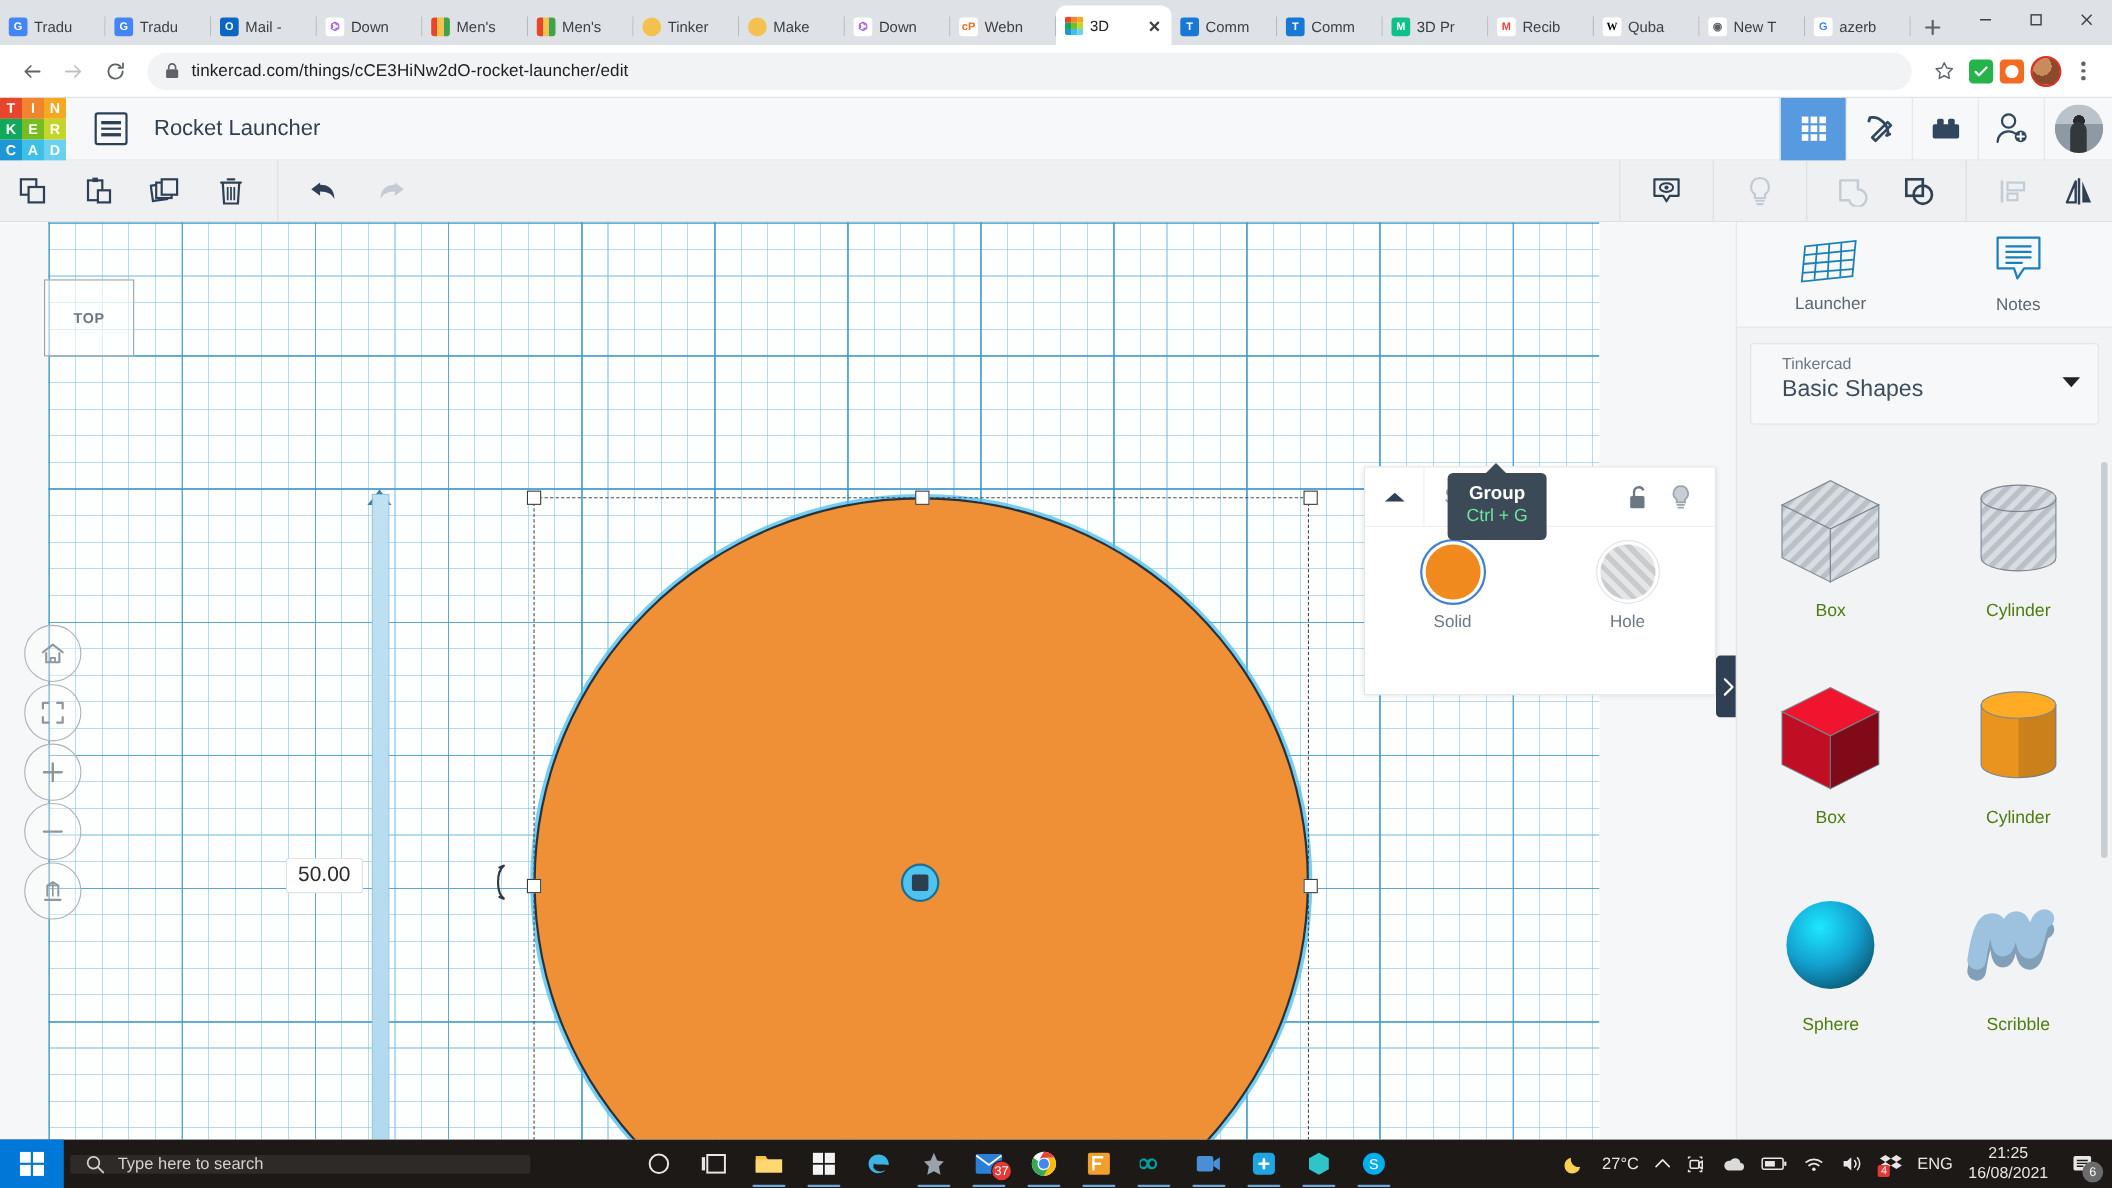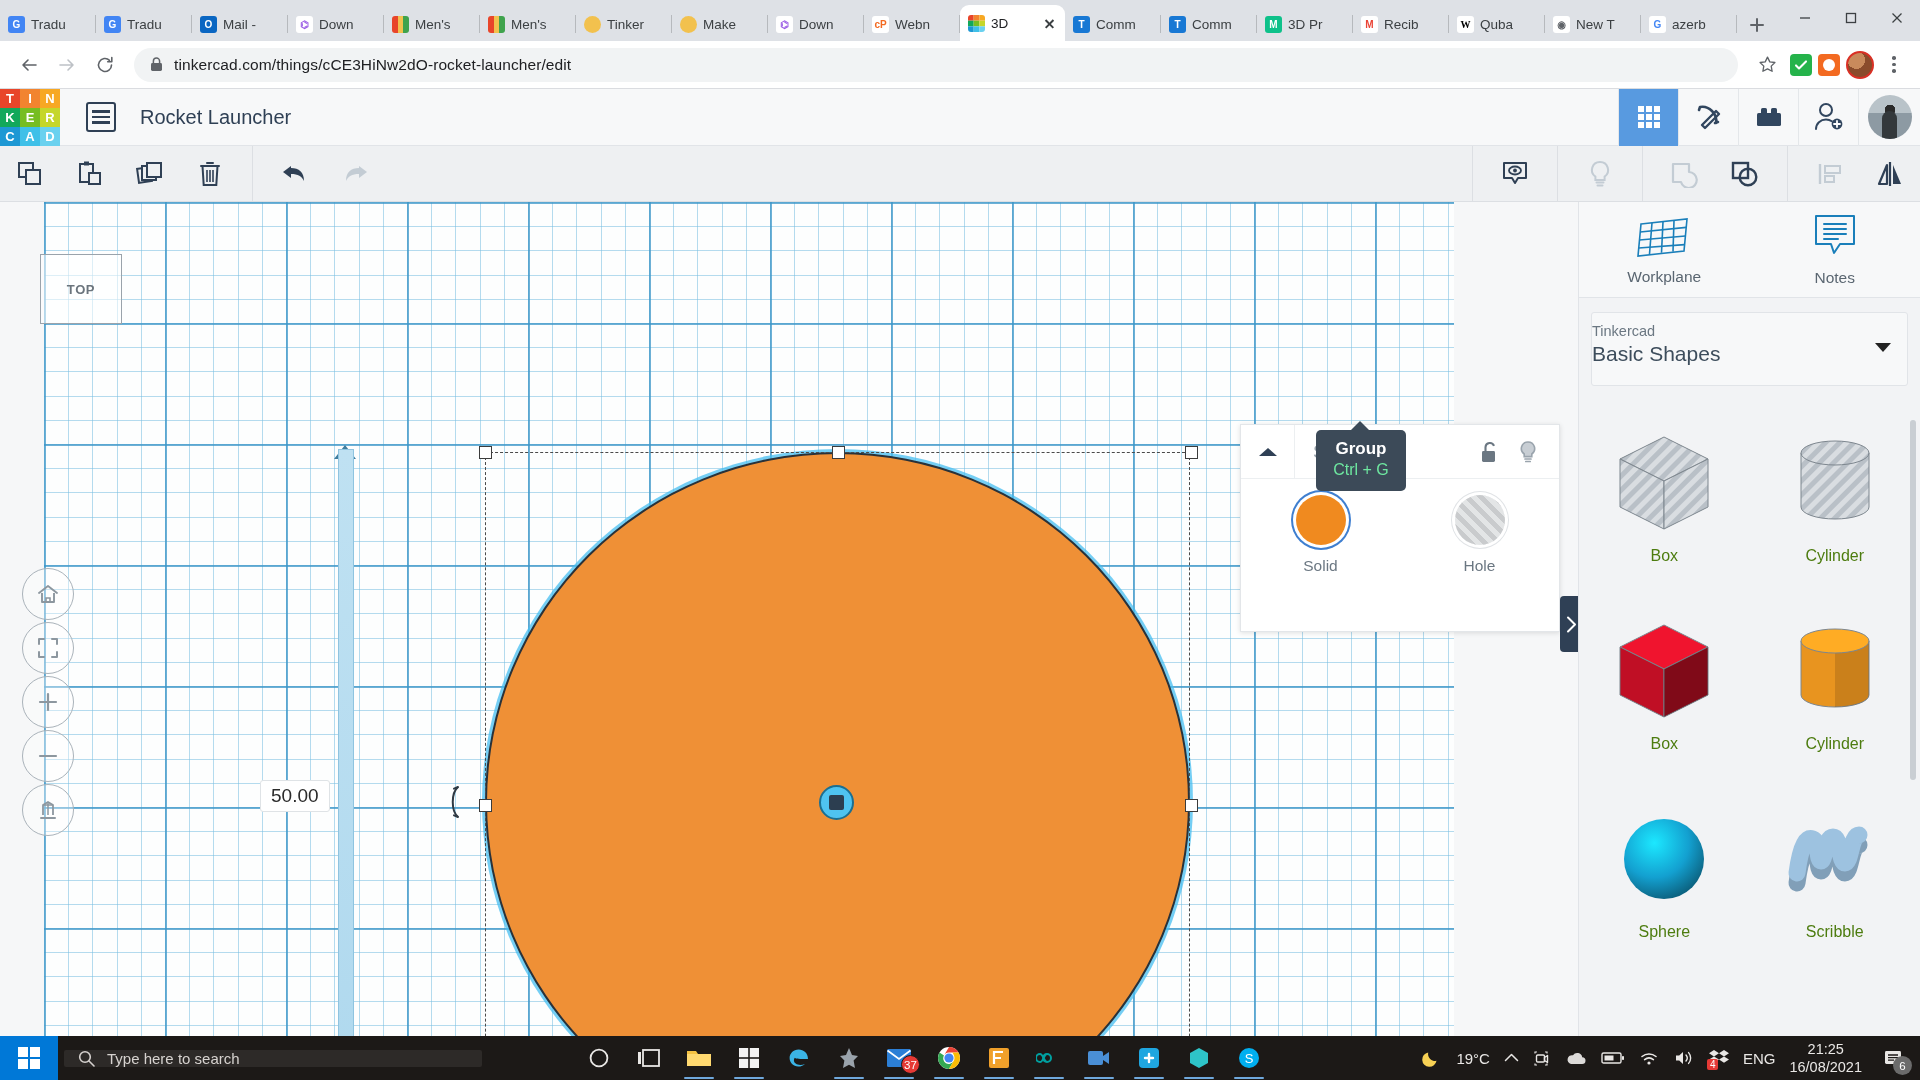--- a/index.html
+++ b/index.html
@@ -237,21 +237,21 @@
   
   .rightpanel{
     position:absolute; left:1578px; top:202px; width:342px; height:834px;
     background:#f2f3f5; border-left:1px solid #e1e4e8;
   }
   .rp-tools{ height:96px; display:flex; border-bottom:1px solid #e1e4e8; background:#f7f8f9;}
   .rp-tool{ flex:1; display:flex;flex-direction:column;align-items:center;justify-content:center;gap:8px; color:#1a7fba;}
   .rp-tool .tl{ font-size:15.5px; color:#5a6671;}
   .rp-select{
     margin:14px 12px; height:74px; background:#f7f8f9; border:1px solid #e1e4e8; border-radius:3px;
-    padding:10px 0; position:relative;
+    padding:10px 28px; position:relative;
   }
   .rp-select .s1{ font-size:14.5px; color:#6b7782; }
   .rp-select .s2{ font-size:21px; color:#3d4d5c; margin-top:3px;}
   .rp-caret{ position:absolute; right:16px; top:30px; width:0;height:0;
     border-left:8px solid transparent;border-right:8px solid transparent;border-top:9px solid #222;}
   .rp-grid{ padding:6px 0 0 0; display:grid; grid-template-columns:1fr 1fr; row-gap:6px;}
   .rp-item{ display:flex;flex-direction:column;align-items:center;justify-content:center;gap:6px; height:182px;}
   .rp-item .il{ font-size:16px; color:#4d7c0f;}
   .rp-scroll{ position:absolute; right:4px; top:218px; width:6px; height:360px; background:#c9ced3; border-radius:3px;}
 
@@ -707,21 +707,21 @@
         <div class="rp-tool">
           <div>
             <svg width="56" height="46" viewBox="0 0 56 46">
               <g fill="none" stroke="#1a7fba" stroke-width="1.6">
                 <path d="M5 10L51 5l-3 32L2 42z"></path>
                 <path d="M16 8.8L13.5 40M27 7.6L25.5 38.8M38 6.4L37 37.6"></path>
                 <path d="M4.2 18L50.2 13.4M3.4 26L49.4 22M2.6 34L48.6 30.6"></path>
               </g>
             </svg>
           </div>
-          <div class="tl">Workplane</div>
+          <div class="tl">Launcher</div>
         </div>
         <div class="rp-tool">
           <div>
             <svg width="50" height="48" viewBox="0 0 50 48">
               <path d="M6 3h38v28H30l-6 9-3-9H6z" fill="none" stroke="#1a7fba" stroke-width="2" stroke-linejoin="round"></path>
               <path d="M14 11h22M14 16h22M14 21h22M14 26h14" stroke="#1a7fba" stroke-width="2" stroke-linecap="round"></path>
             </svg>
           </div>
           <div class="tl">Notes</div>
         </div>
@@ -915,21 +915,21 @@
             <text x="11" y="16" text-anchor="middle" font-size="13" font-family="Liberation Sans, sans-serif" fill="#fff">S</text>
           </svg>
         </div>
       </div>
     <div class="tray">
       <span>
         <svg width="22" height="22" viewBox="0 0 22 22">
             <path d="M16.5 13.8A7 7 0 0 1 8.2 5.5a7.2 7.2 0 1 0 8.3 8.3z" fill="#f7d154"></path>
           </svg>
       </span>
-      <span>19°C</span>
+      <span>27°C</span>
       <span>
         <svg width="15" height="12" viewBox="0 0 15 12">
             <path d="M1.5 8.5L7.5 2.5l6 6" fill="none" stroke="#e9e7e5" stroke-width="1.5" stroke-linecap="round" stroke-linejoin="round"></path>
           </svg>
       </span>
       <span>
         <svg width="18" height="18" viewBox="0 0 18 18">
             <rect x="3.5" y="6" width="8" height="7" rx="1.3" fill="none" stroke="#e9e7e5" stroke-width="1.4"></rect>
             <path d="M11.5 8.5l3-2v7l-3-2z" fill="none" stroke="#e9e7e5" stroke-width="1.4" stroke-linejoin="round"></path>
             <path d="M2 4.5V3h2M14 4.5V3h-2M2 14.5V16h2M14 14.5V16h-2" stroke="#e9e7e5" stroke-width="1.2"></path>

